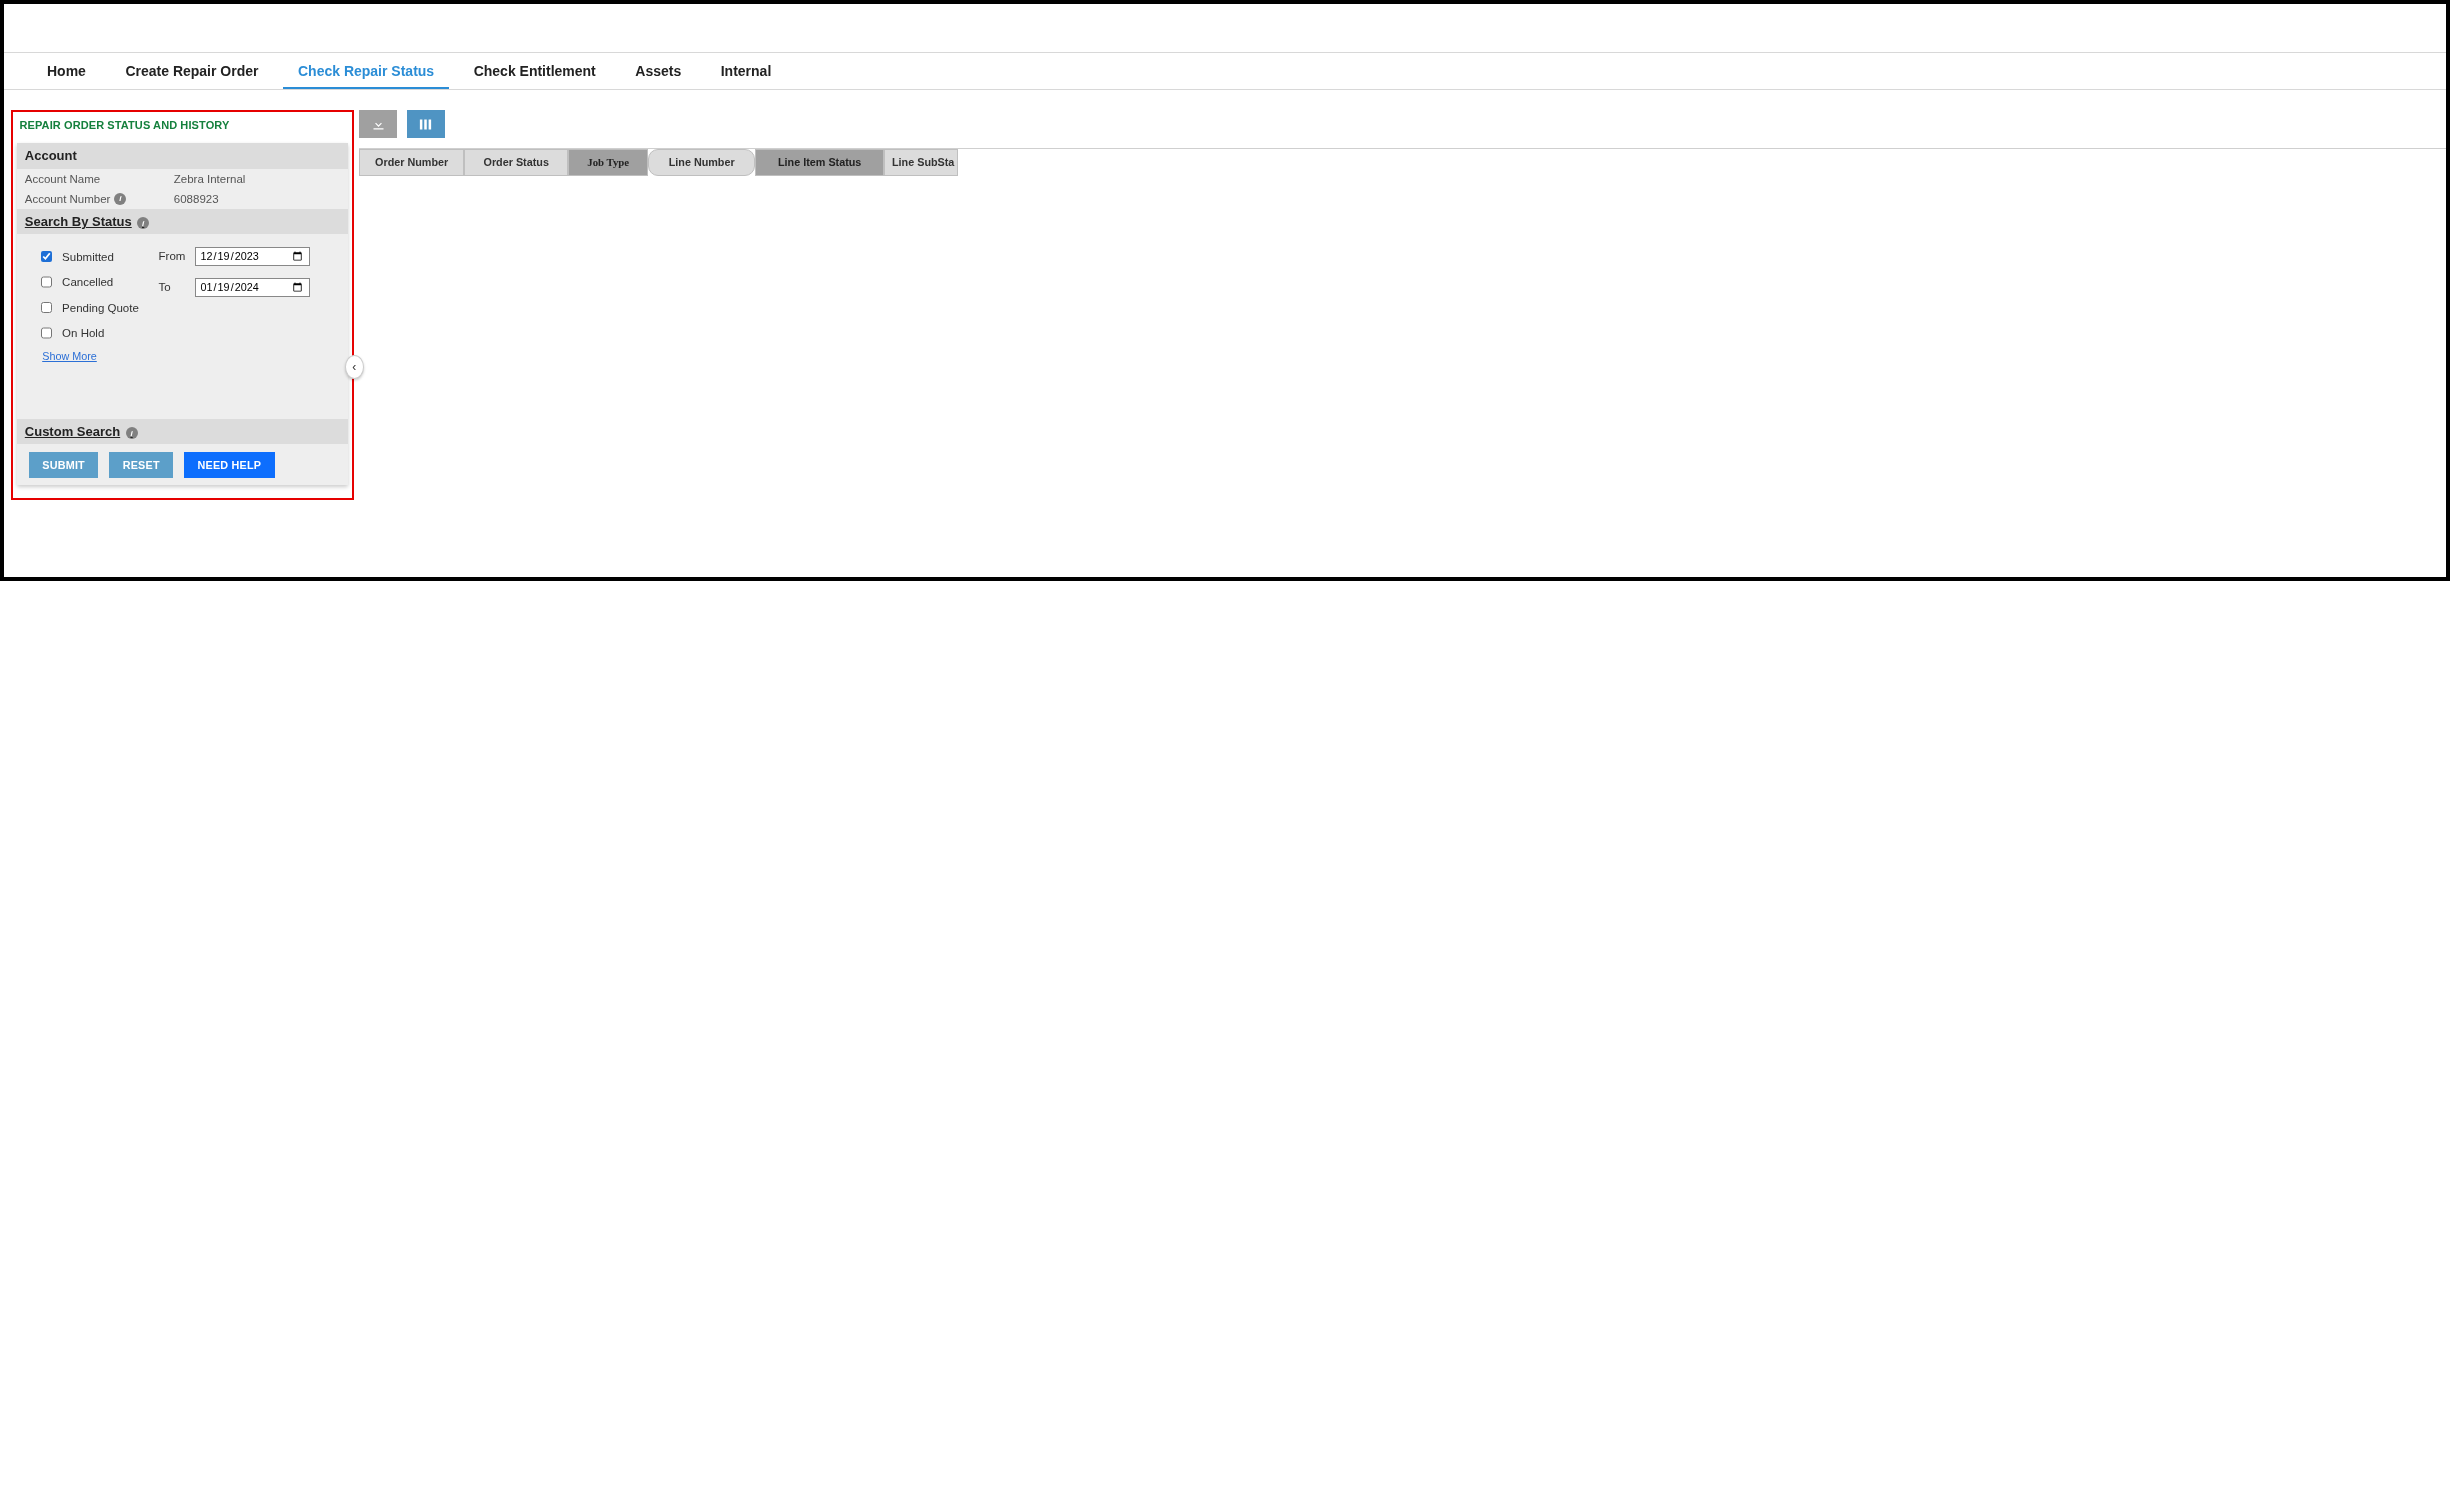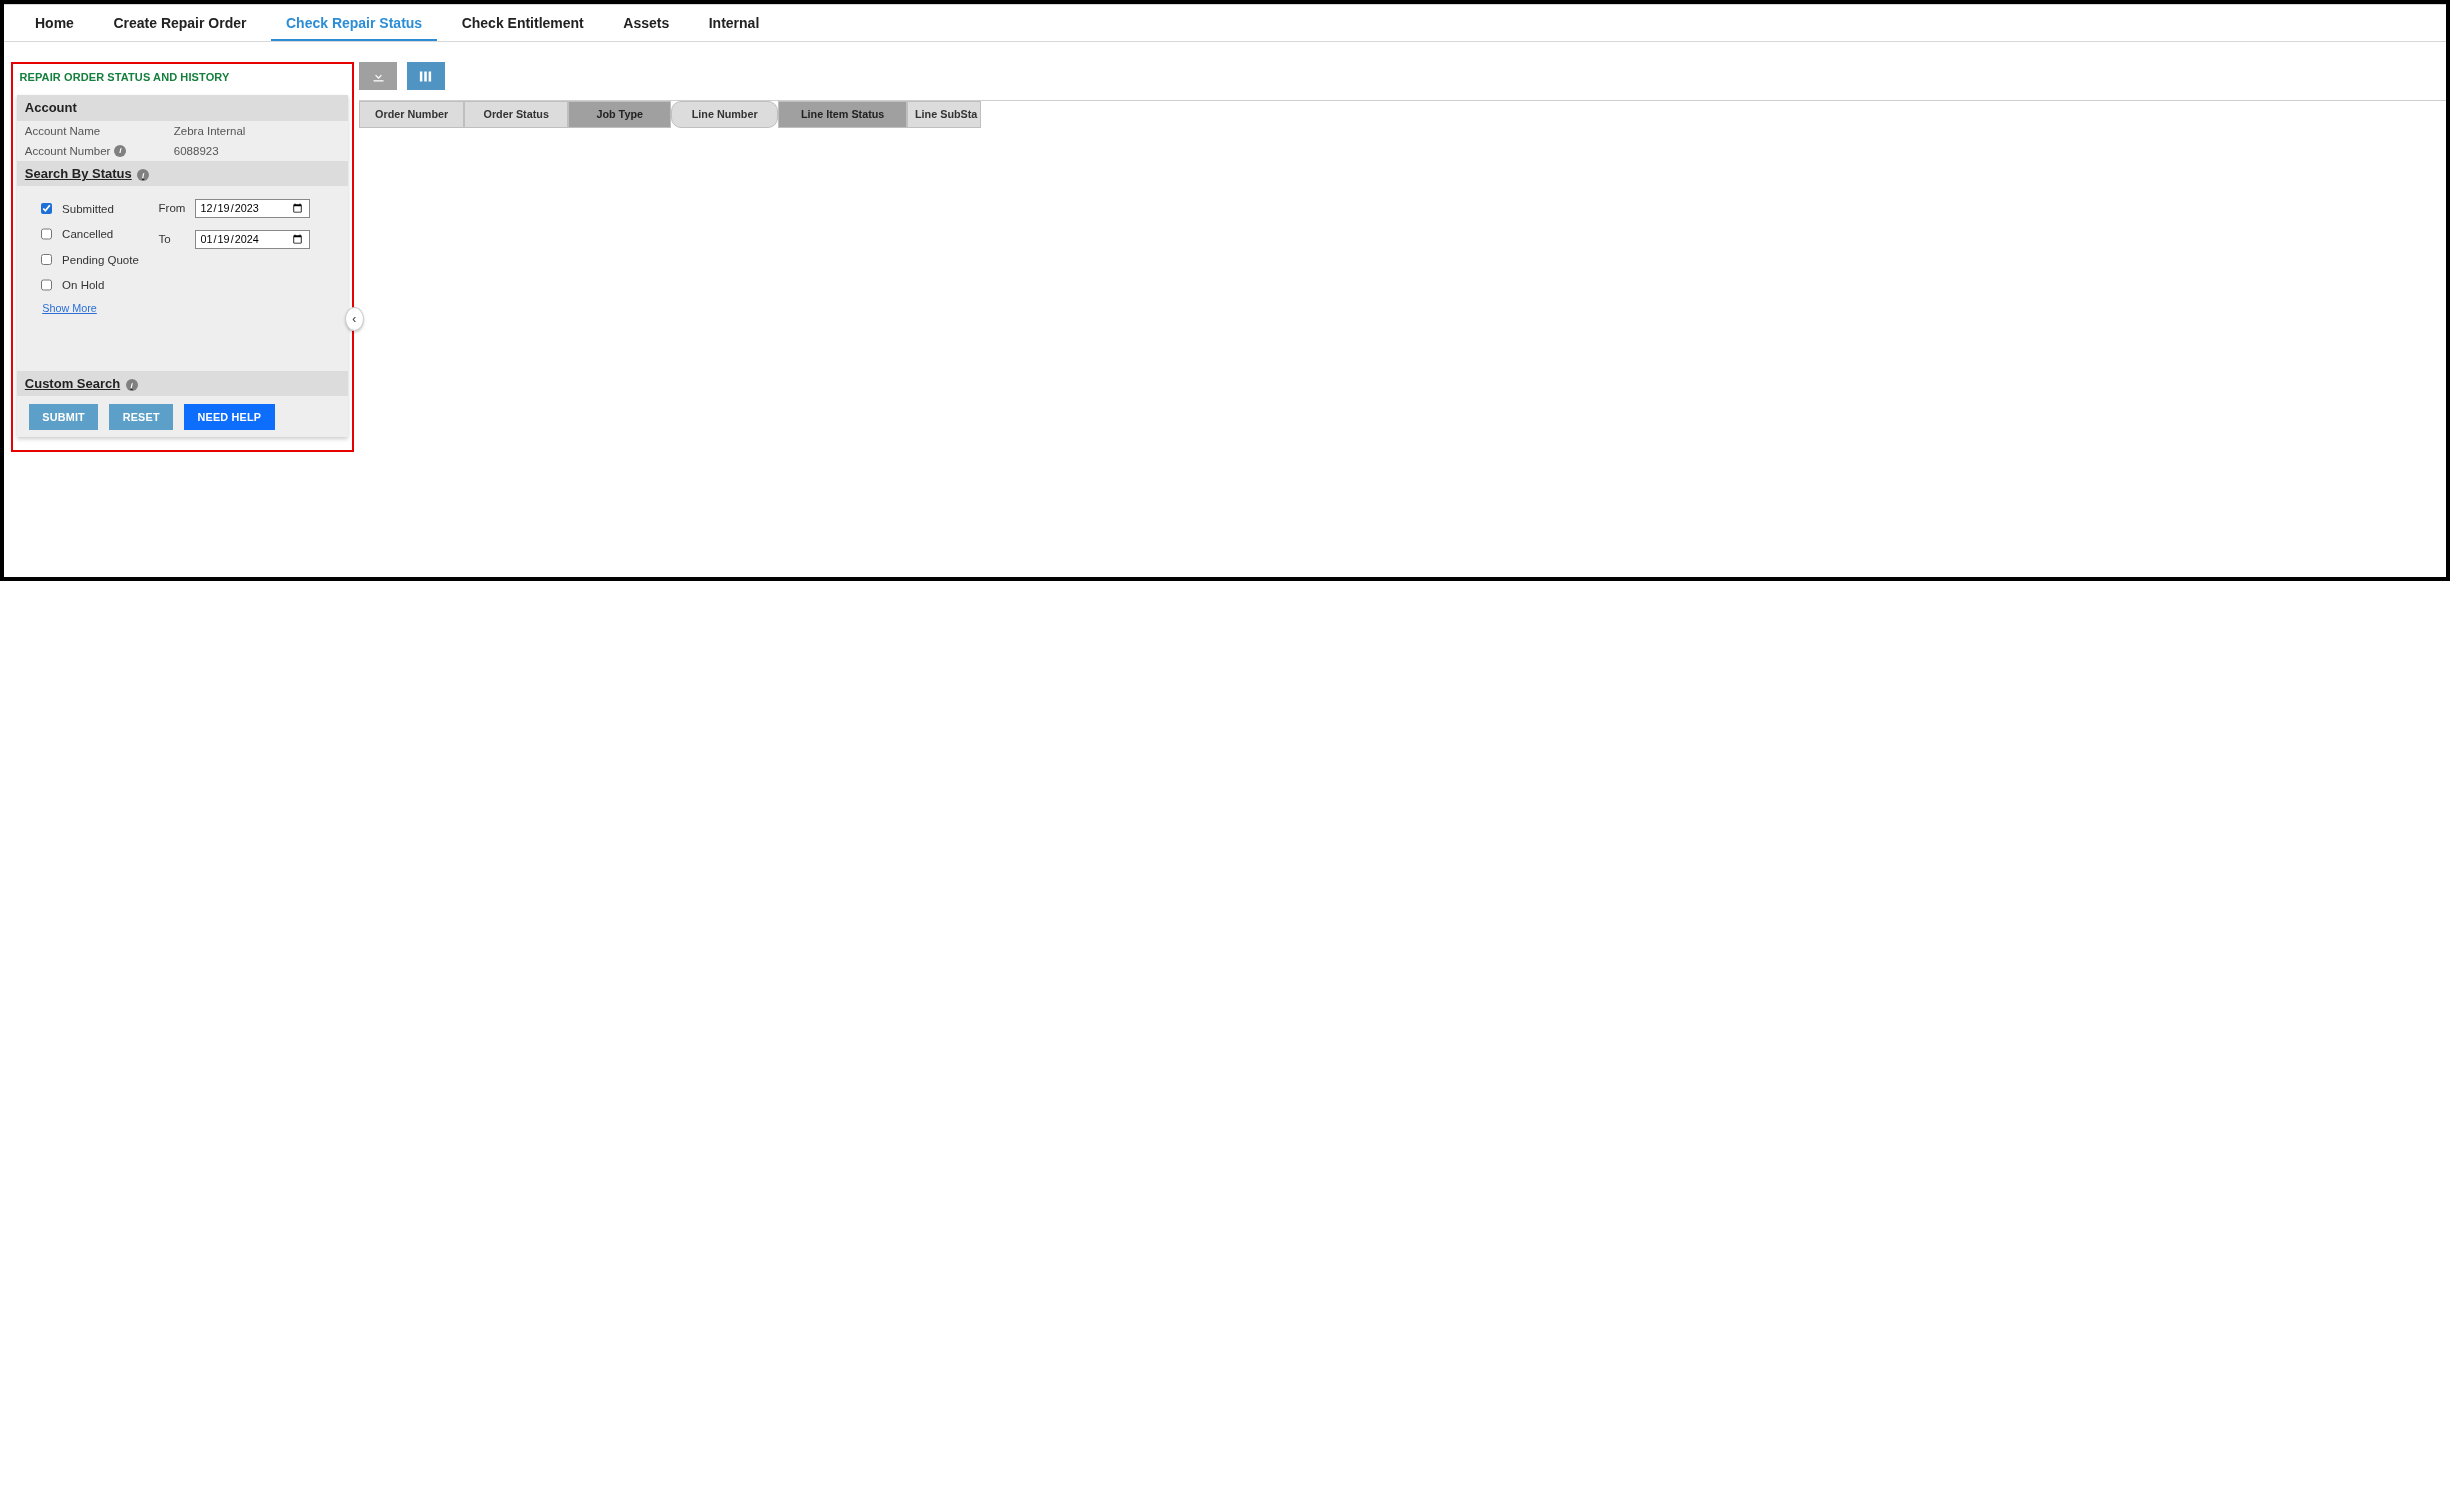--- a/index.html
+++ b/index.html
@@ -13,25 +13,26 @@
     border: 4px solid #000;
     width: 100%;
     min-height: 581px;
     position: relative;
     overflow: hidden;
   }
   
   .tabs {
     display: flex;
     align-items: flex-end;
-    padding: 0 16px;
+    padding: 0 28px;
     border-bottom: 0.7px solid #d8d8d8;
     border-top: 0.7px solid #d8d8d8;
     background: #fff;
     height: 38px;
+    margin-top: 48px;
   }
   .tab {
     padding: 9.5px 15px 8px 15px;
     font-size: 14px;
     font-weight: 700;
     color: #222;
     cursor: pointer;
     border-bottom: 2.7px solid transparent;
     margin-right: 9.5px;
     white-space: nowrap;
@@ -215,21 +216,21 @@
     color: #333;
     white-space: nowrap;
     flex: 0 0 auto;
   }
   .th.dark {
     background: #a0a0a0;
     color: #222;
   }
   .w-on { width: 105px; }
   .w-os { width: 104px; }
-  .w-jt { width: 103px; }
+  .w-jt { width: 80px; font-family: Liberation Serif, serif; }
   .w-ln { width: 107px; border-radius: 10px; }
   .w-li { width: 129px; }
   .w-ls { width: 74px; }
   
   .collapse-handle {
     position: absolute;
     top: 243px;
     right: -12px;
     width: 19px;
     height: 24px;

